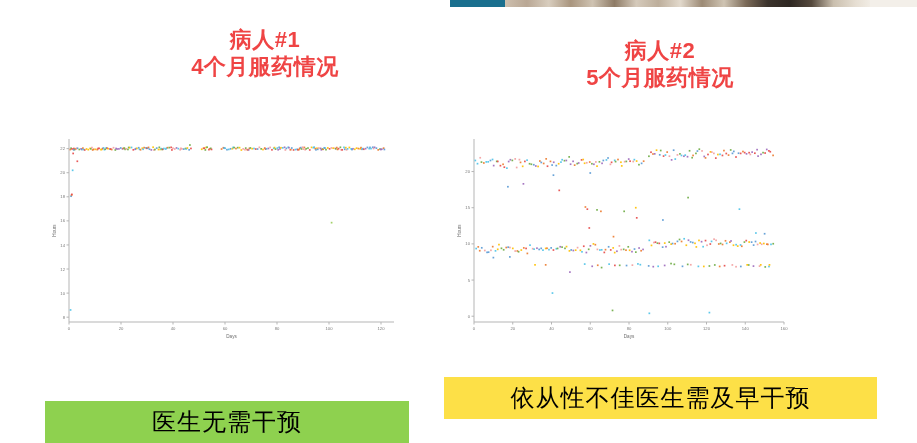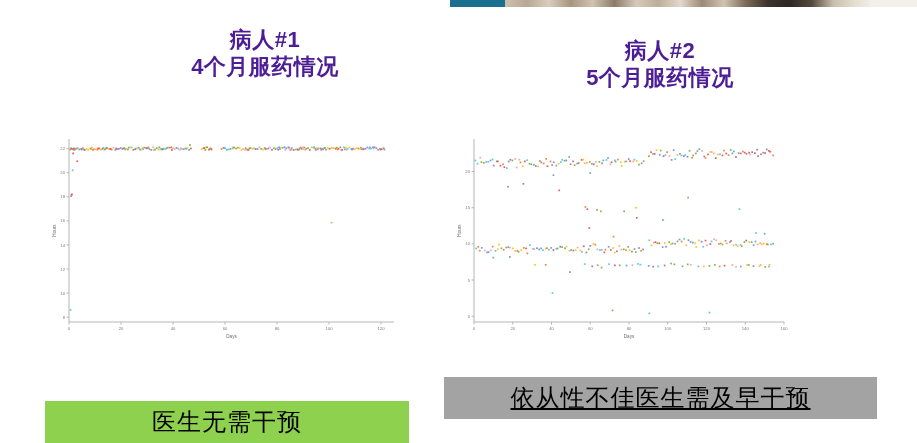--- a/index.html
+++ b/index.html
@@ -35,21 +35,21 @@
       #e2d9cc 48%, #9c8a75 54%, #cfc4b3 60%, #7b6a58 66%,
       #3b332c 72%, #2e2722 78%, #55493d 84%, #cabfae 90%,
       #e6ded2 96%, #f1ece4 100%);
   }
   #strip-tail { left: 870px; width: 47px; background: #f3efe9; }
 
   
   .panel-title {
     position: absolute;
     text-align: center;
-    color: #4c1d95;
+    color: #ef4444;
     font-weight: bold;
     font-size: 22px;
     line-height: 27px;
     letter-spacing: 0.5px;
     white-space: pre-line;
   }
   #title-left  { left: 100px; top: 26px; width: 330px; }
   #title-right { left: 490px; top: 37px; width: 340px; }
 
   
@@ -72,21 +72,21 @@
     height: 42px;
     display: flex;
     align-items: center;
     justify-content: center;
     color: #000000;
     font-size: 24px;
     font-weight: normal;
     letter-spacing: 1px;
   }
   #banner-left  { left: 45px;  width: 364px; background: #8ed14f; margin-top: 24px; }
-  #banner-right { left: 444px; width: 433px; background: #a3a3a3; text-decoration: underline; }
+  #banner-right { left: 444px; width: 433px; background: #fde047; }
 </style>
 </head>
 <body>
 
 <div id="top-strip">
   <div class="strip-bar" id="strip-teal"></div>
   <div class="strip-bar" id="strip-photo"></div>
   <div class="strip-bar" id="strip-tail"></div>
 </div>
 

